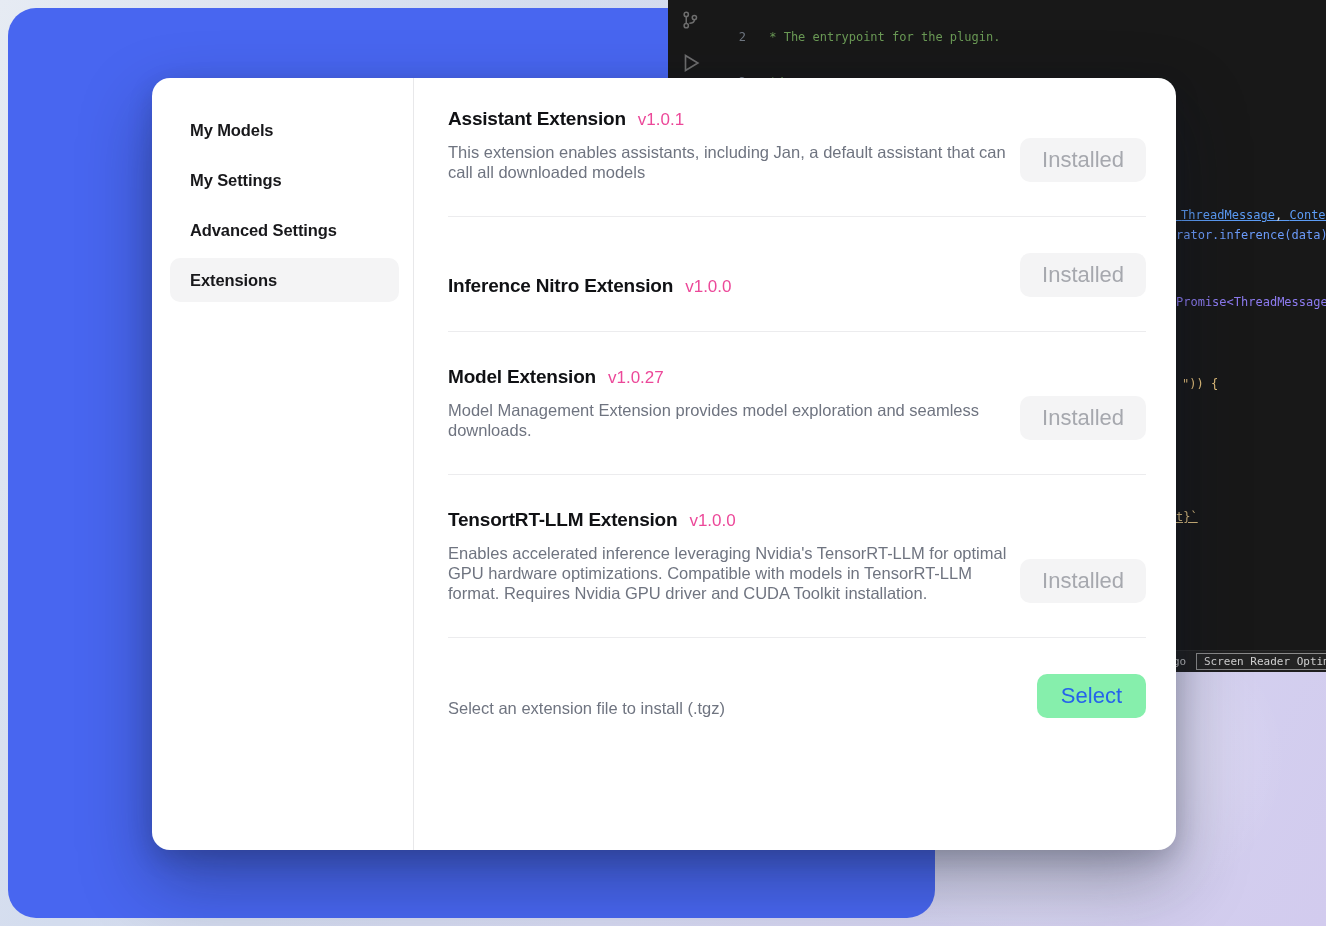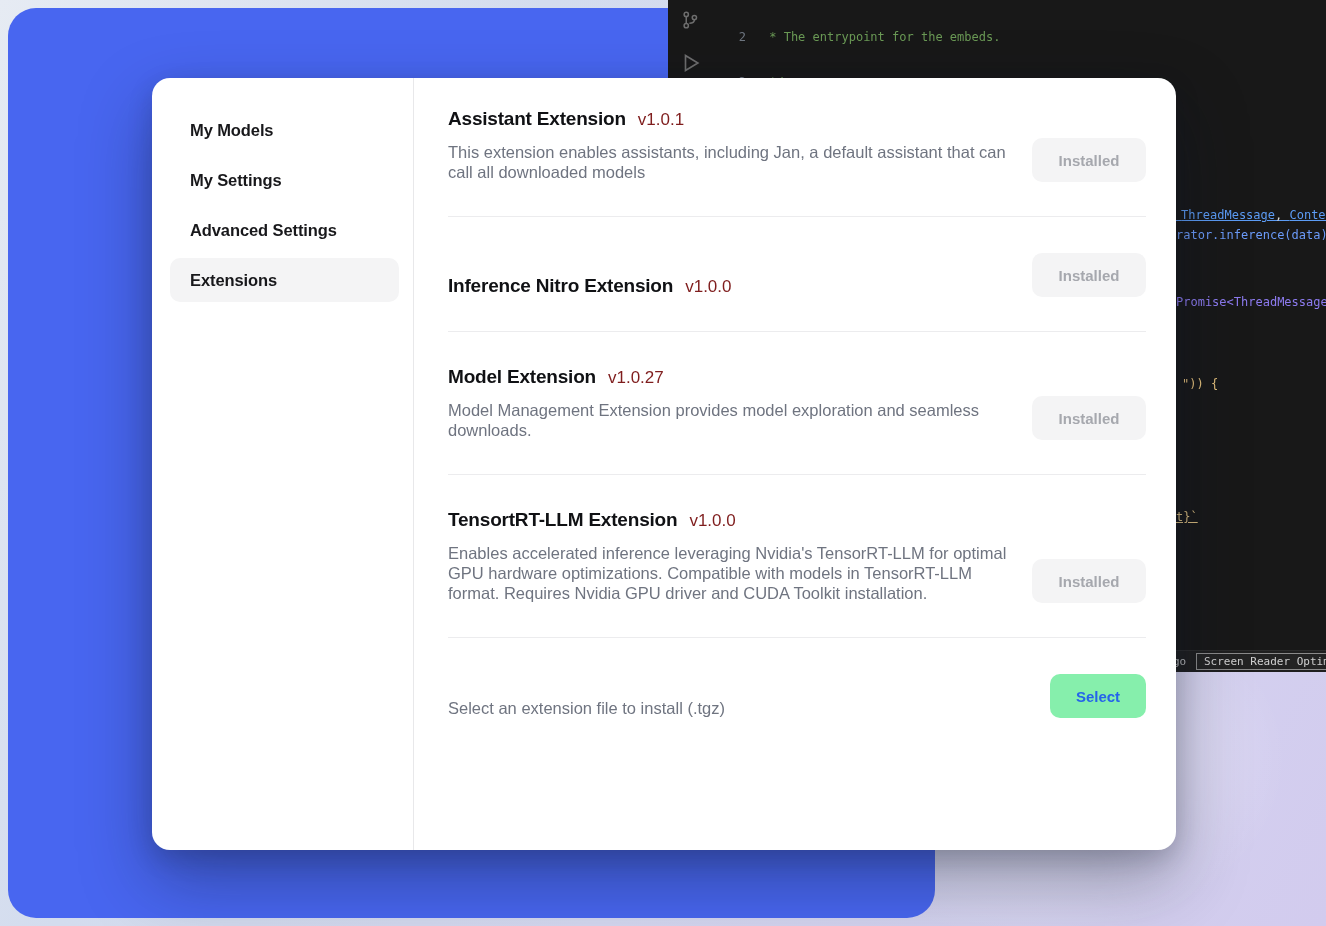--- a/index.html
+++ b/index.html
@@ -78,28 +78,28 @@
   .section {
     display:flex; justify-content:space-between; align-items:flex-end;
     padding:34px 0;
   }
   .section.first { padding-top:0; }
   .divider { height:1px; background:#ececee; flex:none; }
 
   .sec-left { max-width:578px; }
   .sec-title-row { display:flex; align-items:baseline; gap:12px; }
   .sec-title { font-size:19px; font-weight:700; color:#101114; letter-spacing:-.2px; }
-  .sec-version { font-size:17px; font-weight:400; color:#7f1d1d; }
+  .sec-version { font-size:17px; font-weight:400; color:#ec4899; }
   .sec-desc { margin-top:12px; font-size:16.5px; line-height:20px; color:#6f7480; }
   .link { color:#2563eb; text-decoration:none; cursor:pointer; }
 
   .btn {
     flex:none; min-width:114px; height:44px; border:none; border-radius:10px;
     background:#f4f4f5; color:#a6a8ae; font-family:"Liberation Sans", sans-serif;
-    font-size:15px; font-weight:700; padding:0 22px; cursor:default;
+    font-size:22px; font-weight:400; padding:0 22px; cursor:default;
     display:flex; align-items:center; justify-content:center; margin-top:2px;
   }
   .btn.select { min-width:96px; padding:0 24px; color:#2563eb; background:#86efac; cursor:pointer; }
 </style>
 </head>
 <body>
 
 <div class="stage">
 
   <div class="blue-panel"></div>
@@ -115,21 +115,21 @@
     </span>
     <span class="activity-icon run">
       <svg width="22" height="22" viewBox="0 0 16 16" fill="none" stroke="#8a8a8a" stroke-width="1.2">
         <path d="M4 2.5v11l9-5.5z"></path>
       </svg>
     </span>
 
     <div class="code-area">
       <div class="crow">
         <span class="ln">2</span>
-        <span class="comment"> * The entrypoint for the embeds.</span>
+        <span class="comment"> * The entrypoint for the plugin.</span>
       </div>
       <div class="crow">
         <span class="ln">3</span>
         <span class="comment"> */</span>
       </div>
       <div class="crow">
         <span class="ln">4</span>
         <span></span>
       </div>
       <div class="crow">

